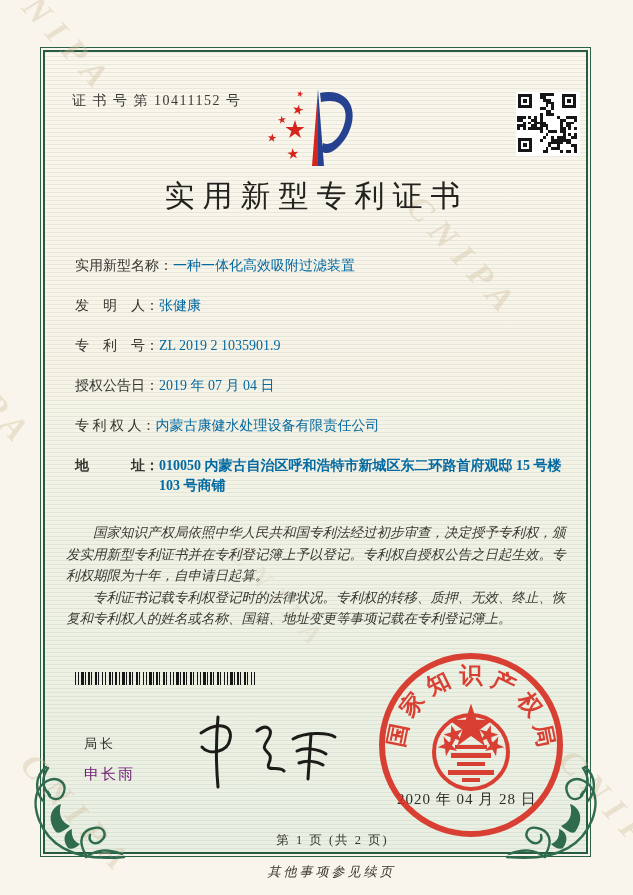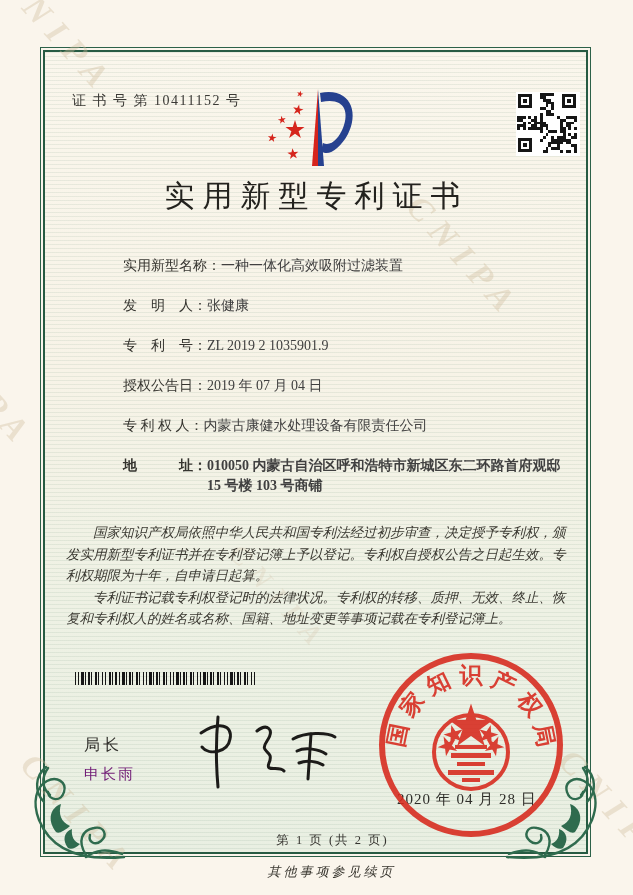--- a/index.html
+++ b/index.html
@@ -38,33 +38,33 @@
   .qr-grid{display:grid;grid-template-columns:repeat(21,1fr);grid-template-rows:repeat(21,1fr);width:60px;height:60px;position:relative;}
   .qr-grid div.on{background:#161616;}
   .qr-finder{position:absolute;width:14px;height:14px;border:3px solid #161616;box-sizing:border-box;}
   .qr-finder i{position:absolute;left:2px;top:2px;width:4px;height:4px;background:#161616;}
   .title{
     position:absolute;left:0;top:176px;width:100%;text-align:center;
     font-size:30px;font-weight:400;letter-spacing:8px;color:#23221e;
   }
   .fields{position:absolute;left:75px;top:256px;width:500px;font-size:14px;}
   .frow{display:flex;margin-bottom:21px;line-height:19px;}
-  .flabel{white-space:pre;flex:none;color:#35342f;margin-left:48px;}
-  .fvalue{color:#404040;}
+  .flabel{white-space:pre;flex:none;color:#35342f;}
+  .fvalue{color:#0369a1;}
   .frow-addr .fvalue{width:405px;line-height:20px;}
   .frow-addr{margin-bottom:5px;font-weight:bold;}
   .frow-grant{position:relative;display:block;height:19px;}
   .grant-right{position:absolute;left:245px;top:0;white-space:nowrap;}
   .paras{position:absolute;left:66px;top:522px;width:506px;font-size:13.5px;line-height:21.5px;color:#3a3831;font-style:italic;}
   .paras p{margin:0;text-indent:2em;}
   .barcode{
     position:absolute;left:75px;top:672px;width:180px;height:13px;
     background:repeating-linear-gradient(90deg,#161616 0 1.5px,rgba(0,0,0,0) 1.5px 3px,#161616 3px 4px,rgba(0,0,0,0) 4px 6.5px,#161616 6.5px 9px,rgba(0,0,0,0) 9px 10px,#161616 10px 11px,rgba(0,0,0,0) 11px 13.5px);
   }
-  .director-title{position:absolute;left:84px;top:735px;font-size:16px;letter-spacing:3px;color:#2e2d29;font-family:"Liberation Sans","DejaVu Sans",sans-serif;}
+  .director-title{position:absolute;left:84px;top:735px;font-size:13px;letter-spacing:3px;color:#2e2d29;font-family:"Liberation Sans","DejaVu Sans",sans-serif;}
   .director-name{position:absolute;left:84px;top:765px;font-size:15px;letter-spacing:2px;color:#701a75;font-family:"Liberation Sans","DejaVu Sans",sans-serif;}
   .signature{position:absolute;left:185px;top:705px;}
   .seal-date{position:absolute;left:397px;top:790px;font-size:15px;letter-spacing:1px;color:#2e2d29;z-index:5;}
   .seal{position:absolute;left:376px;top:650px;z-index:6;opacity:0.88;}
   .page-number{position:absolute;left:16px;top:832px;width:100%;text-align:center;font-size:12.5px;letter-spacing:2px;color:#35342f;}
   .footer-note{position:absolute;left:15px;top:863px;width:100%;text-align:center;font-size:13px;letter-spacing:3px;color:#3a3831;font-style:italic;}
   .ornament{position:absolute;z-index:6;}
   .ornament.right{transform:scaleX(-1);}
 </style>
 </head>

